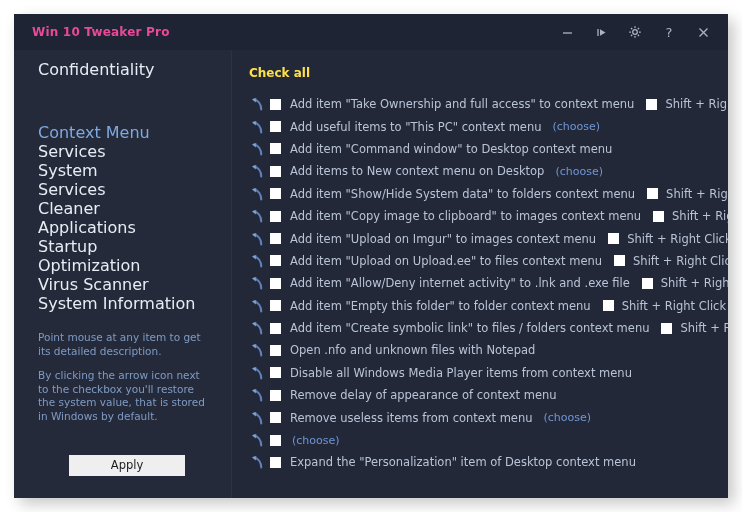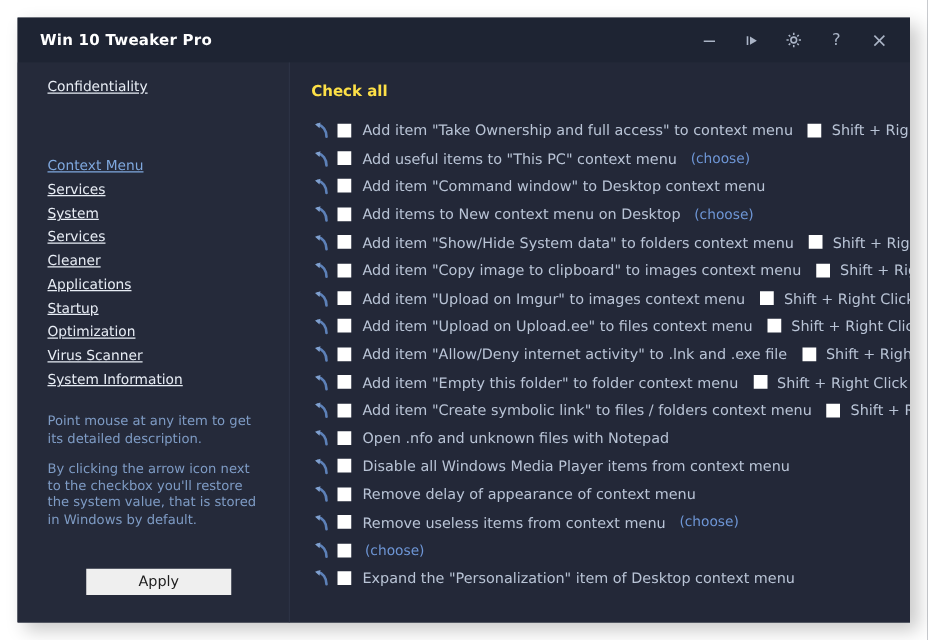--- a/index.html
+++ b/index.html
@@ -29,21 +29,21 @@
   #title-bar {
     height: 36px;
     background: #1e2433;
     display: flex;
     align-items: center;
     flex: 0 0 36px;
     position: relative;
   }
   #title-text {
     margin-left: 18px;
-    color: #ffffff;
+    color: #ec4899;
     font-size: 12px;
     font-weight: bold;
     letter-spacing: 0.2px;
     font-family: "DejaVu Sans", sans-serif;
   }
   #window-controls {
     margin-left: auto;
     display: flex;
     align-items: center;
     height: 100%;
@@ -79,27 +79,26 @@
     display: flex;
     flex-direction: column;
     padding-top: 10px;
     box-sizing: border-box;
   }
   #nav-list {
     padding: 0 0 0 24px;
   }
   .nav-item {
     color: #e8edf5;
-    font-size: 11px;
+    font-size: 16px;
     line-height: 19px;
     padding: 0;
     cursor: default;
     white-space: nowrap;
     font-family: "DejaVu Sans", sans-serif;
-    text-decoration: underline;
   }
   .nav-item.active { color: #7fa8de; margin-top: 44px; }
 
   #sidebar-hint {
     margin: 18px 22px 0 24px;
     color: #7e9bc4;
     font-size: 10.5px;
     line-height: 13.5px;
   }
   #sidebar-hint p { margin: 0 0 11px 0; }

